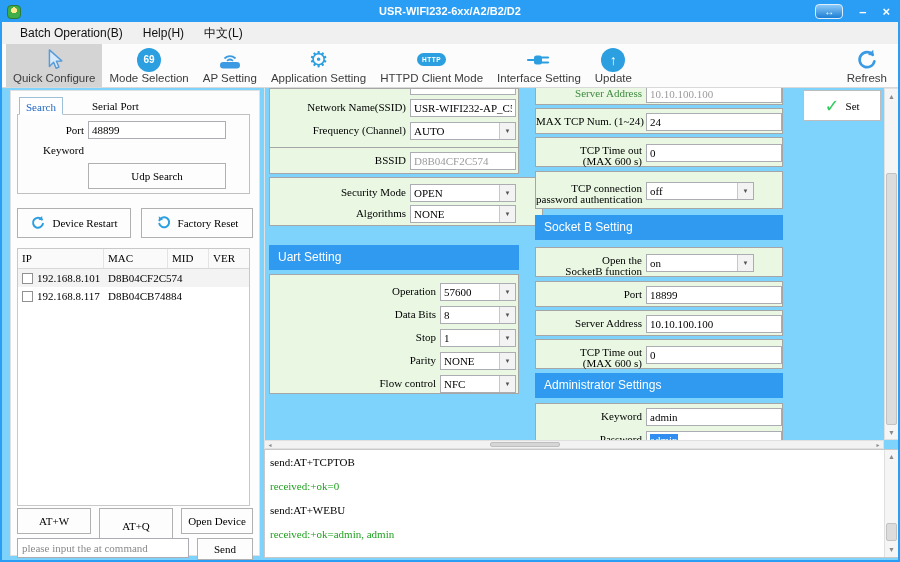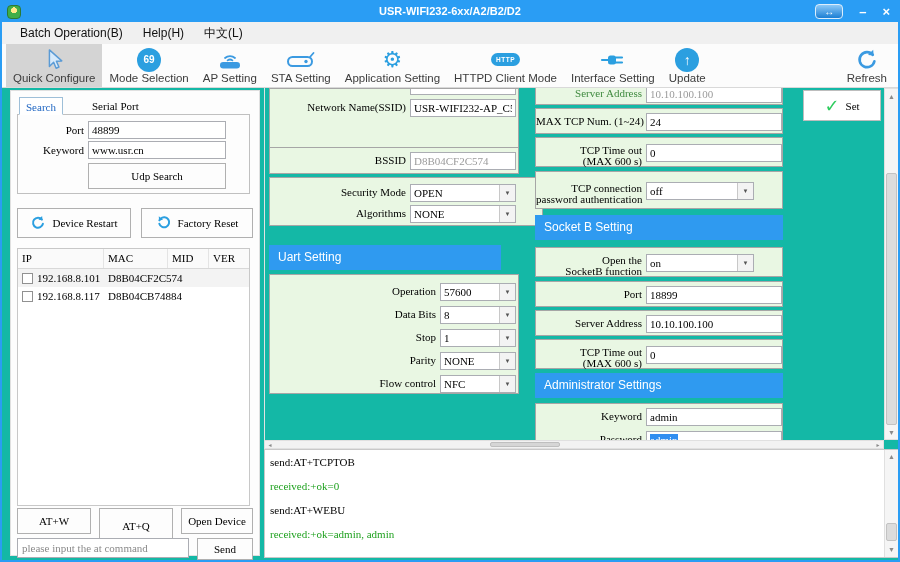--- a/index.html
+++ b/index.html
@@ -1,17 +1,17 @@
 <!DOCTYPE html>
 <html><head>
 <meta charset="utf-8">
 <style>
   html,body{margin:0;padding:0;background:#fff;}
   *{box-sizing:border-box;}
-  .window{position:relative;width:900px;height:562px;border:2px solid #2a9df4;background:#14b8a6;
+  .window{position:relative;width:900px;height:562px;border:2px solid #2a9df4;background:#7dd3fc;
           font-family:"Liberation Sans",sans-serif;overflow:hidden;}
   
   .titlebar{position:absolute;left:0;top:0;right:0;height:20px;background:#2a9df4;}
   .app-icon{position:absolute;left:5px;top:3px;width:14px;height:14px;border-radius:4px;
             background:radial-gradient(circle at 50% 35%, #ffe98a 0 30%, #3fae49 31% 100%);border:1px solid #2c7a33;}
   .title-text{position:absolute;left:0;right:0;top:3px;text-align:center;color:#fff;font-size:11px;font-weight:bold;}
   .win-controls{position:absolute;right:8px;top:2px;display:flex;align-items:center;gap:16px;}
   .resize-btn{width:28px;height:15px;background:linear-gradient(#8cc9f8,#1b7fd4);border:1px solid #dceefc;
               border-radius:4px;color:#fff;font-size:10px;line-height:13px;text-align:center;cursor:pointer;}
   .min-btn,.close-btn{color:#fff;font-size:13px;line-height:15px;font-weight:bold;cursor:pointer;}
@@ -143,30 +143,20 @@
         <svg width="28" height="22" viewBox="0 0 28 22">
           <path d="M9 9 a7.5 7.5 0 0 1 10 0" stroke="#3b9ae1" fill="none" stroke-width="1.8" stroke-linecap="round"></path>
           <path d="M11.6 11.4 a4 4 0 0 1 4.8 0" stroke="#3b9ae1" fill="none" stroke-width="1.8" stroke-linecap="round"></path>
           <rect x="4" y="13" width="20" height="6.5" rx="3.2" fill="#3b9ae1"></rect>
         </svg>
       </span>
       <span>AP Setting</span>
     </div>
     <div class="tb-item">
       <span class="ticon">
-        <svg width="30" height="20" viewBox="0 0 30 20">
-          <rect x="2" y="7" width="24" height="9" rx="4.5" fill="none" stroke="#3b9ae1" stroke-width="2"></rect>
-          <circle cx="20" cy="11.5" r="1.7" fill="#3b9ae1"></circle>
-          <path d="M24 7 L27.5 3" stroke="#3b9ae1" stroke-width="1.8" stroke-linecap="round"></path>
-        </svg>
-      </span>
-      <span>STA Setting</span>
-    </div>
-    <div class="tb-item">
-      <span class="ticon">
         <span class="gear-glyph">⚙</span>
       </span>
       <span>Application Setting</span>
     </div>
     <div class="tb-item">
       <span class="ticon">
         <span class="http-pill">HTTP</span>
       </span>
       <span>HTTPD Client Mode</span>
     </div>
@@ -199,23 +189,20 @@
 
   <div class="left-panel">
     <div class="tab active">Search</div>
     <div class="tab inactive">Serial Port</div>
     <div class="tab-box">
       <span class="flabel" style="left:4px;top:9px;width:62px;">Port</span>
       <div style="position:absolute;left:70px;top:6px;width:138px;height:18px;">
         <input class="finput" readonly="" value="48899" style="">
       </div>
       <span class="flabel" style="left:4px;top:29px;width:62px;">Keyword</span>
-      <div style="position:absolute;left:70px;top:26px;width:138px;height:18px;">
-        <input class="finput" readonly="" value="www.usr.cn" style="">
-      </div>
       <div class="btn" style="position:absolute;left:70px;top:48px;width:138px;height:26px;">Udp Search</div>
     </div>
 
     <div class="btn" style="position:absolute;left:130px;top:117px;width:112px;height:30px;">
       <svg width="16" height="16" viewBox="0 0 24 24">
         <path d="M5 13 a7.5 7.5 0 1 0 2-7.5 L5 8" fill="none" stroke="#2b9fe0" stroke-width="3" stroke-linecap="round"></path>
         <path d="M4.2 1.8 L4.6 8.4 L10.6 7.2 Z" fill="#2b9fe0"></path>
       </svg>
       <span>Factory Reset</span>
     </div>
@@ -261,20 +248,27 @@
 
     <div class="mcol">
       <div class="group" style="left:4px;top:0;width:250px;height:64px;">
         <div class="sliver"></div>
         <div class="frow" style="left:0;right:0;top:10px;">
           <span class="flabel">Network Name(SSID)</span>
           <div class="fctl">
               <input class="finput" readonly="" value="USR-WIFI232-AP_C574" style="">
             </div>
         </div>
+        <div class="frow" style="left:0;right:0;top:33px;">
+          <span class="flabel">Frequency (Channel)</span>
+          <div class="fdrop fctl">
+            <span class="dval">AUTO</span>
+            <span class="darr">▼</span>
+          </div>
+        </div>
       </div>
       <div class="group" style="left:4px;top:59px;width:250px;height:27px;">
         <div class="frow" style="left:0;right:0;top:4px;">
           <span class="flabel">BSSID</span>
           <div class="fctl">
               <input class="finput gray" readonly="" value="D8B04CF2C574" style="">
             </div>
         </div>
       </div>
       <div class="group" style="left:4px;top:89px;width:274px;height:49px;">
@@ -287,21 +281,21 @@
         </div>
         <div class="frow" style="left:0;right:0;top:27px;">
           <span class="flabel">Algorithms</span>
           <div class="fdrop fctl">
             <span class="dval">NONE</span>
             <span class="darr">▼</span>
           </div>
         </div>
       </div>
 
-      <div class="sec-header" style="left:4px;top:157px;width:232px;">Uart Setting</div>
+      <div class="sec-header" style="left:4px;top:157px;width:250px;">Uart Setting</div>
 
       <div class="group uart" style="left:4px;top:186px;width:250px;height:120px;">
         <div class="frow" style="left:0;right:0;top:8px;">
           <span class="flabel">Operation</span>
           <div class="fdrop fctl">
             <span class="dval">57600</span>
             <span class="darr">▼</span>
           </div>
         </div>
         <div class="frow" style="left:0;right:0;top:31px;">

